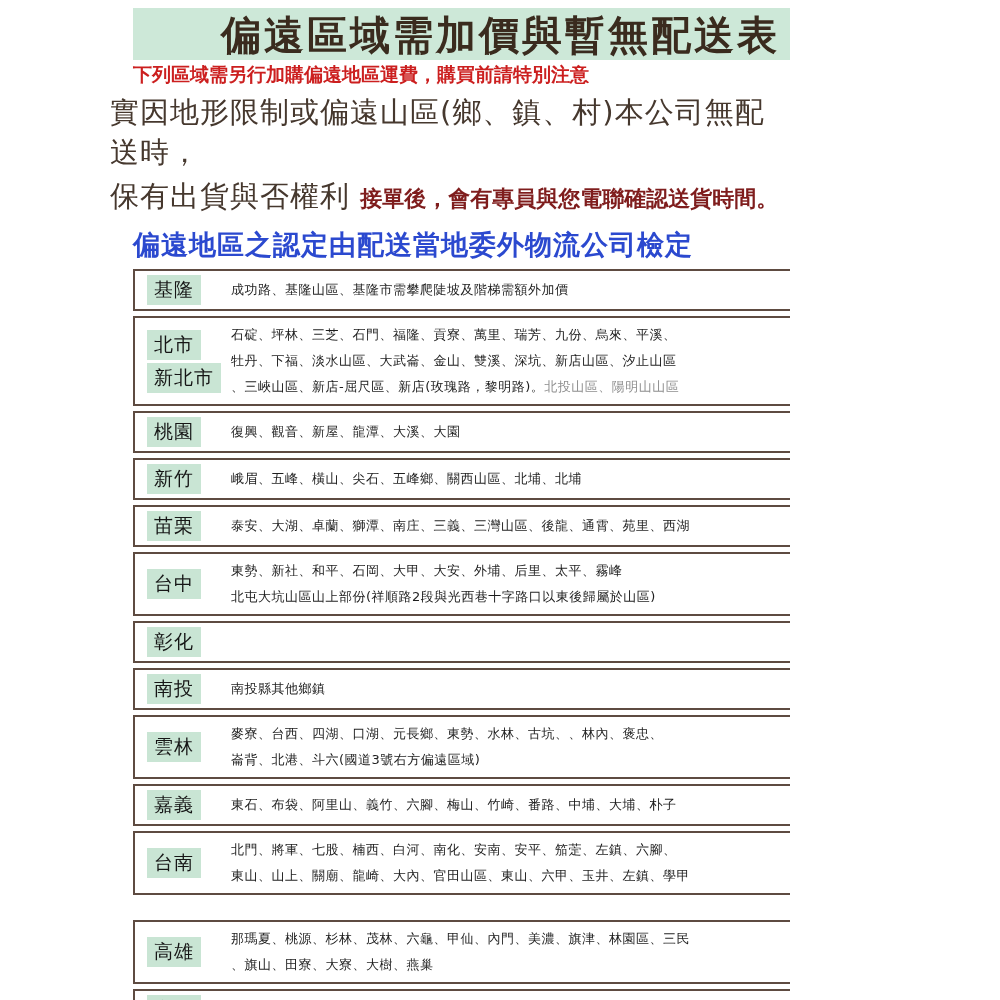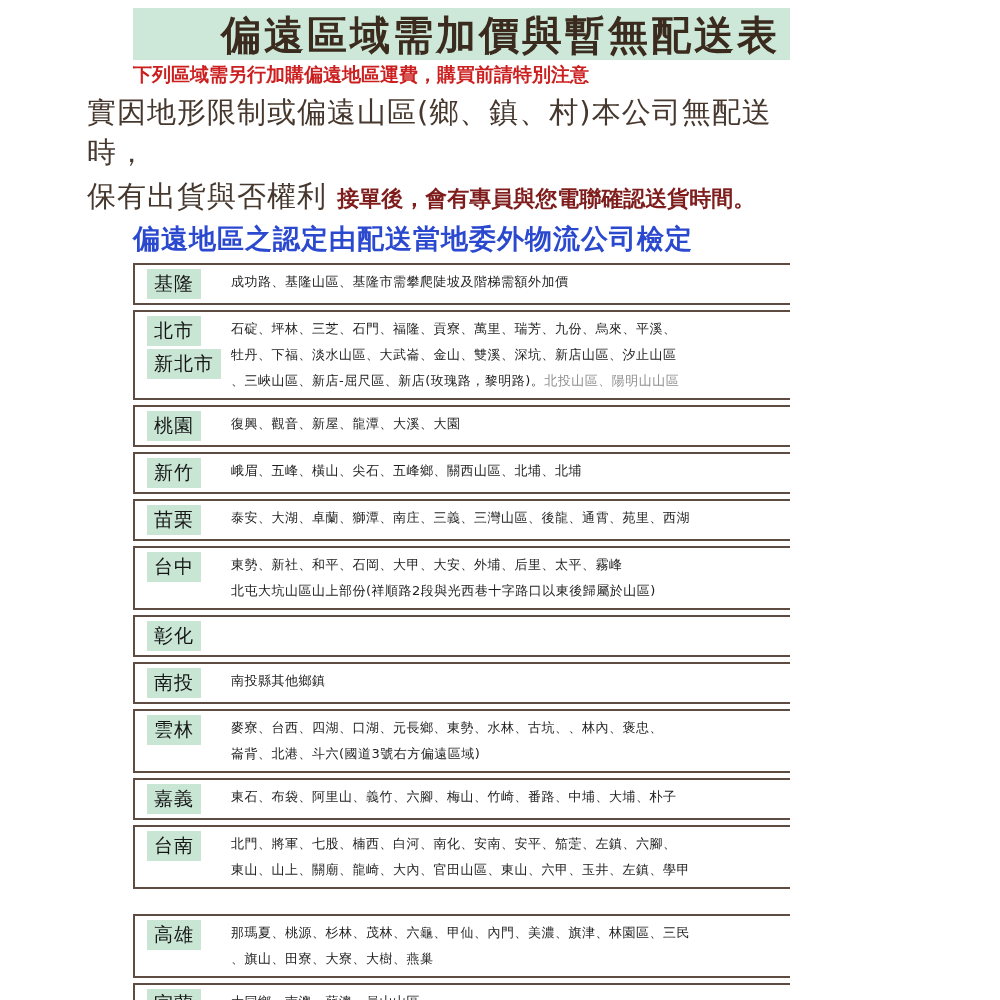--- a/index.html
+++ b/index.html
@@ -20,51 +20,51 @@
     color:#3a2b1e;
   }
   .notice-red{
     margin:2px 0 0 133px;
     font-family:"Liberation Serif","DejaVu Serif",serif;
     font-weight:bold;
     font-size:19px;
     color:#cc1f1f;
   }
   .policy{
-    margin:4px 0 0 87px;
+    margin:4px 0 0 110px;
     font-size:29px;
     line-height:40px;
     letter-spacing:1px;
     color:#46382e;
   }
   .policy .red-inline{
     font-family:"Liberation Serif","DejaVu Serif",serif;
     font-weight:bold;
     font-size:22px;
     color:#7f1d1d;
     letter-spacing:0;
     text-align:right;
   }
   .blue-line{
-    margin:2px 0 6px 133px;
+    margin:8px 0 6px 133px;
     font-size:27px;
     font-weight:bold;
     letter-spacing:1px;
     color:#2b49cf;
   }
   .shipping-table{margin-left:133px;width:735px;}
   .row{
     box-sizing:border-box;
     width:735px;
     border:2px solid #5e4b41;
     background:#ffffff;
     margin-bottom:5px;
     padding:4px 6px 4px 12px;
     display:flex;
-    align-items:flex-start;
+    align-items:center;
   }
   .row.extra-gap{margin-top:25px;}
   .labels{
     display:flex;flex-direction:column;gap:3px;
     align-items:flex-start;
     width:84px;flex:0 0 84px;
   }
   .label-box{
     background:#c9e5d4;
     padding:2px 7px;

